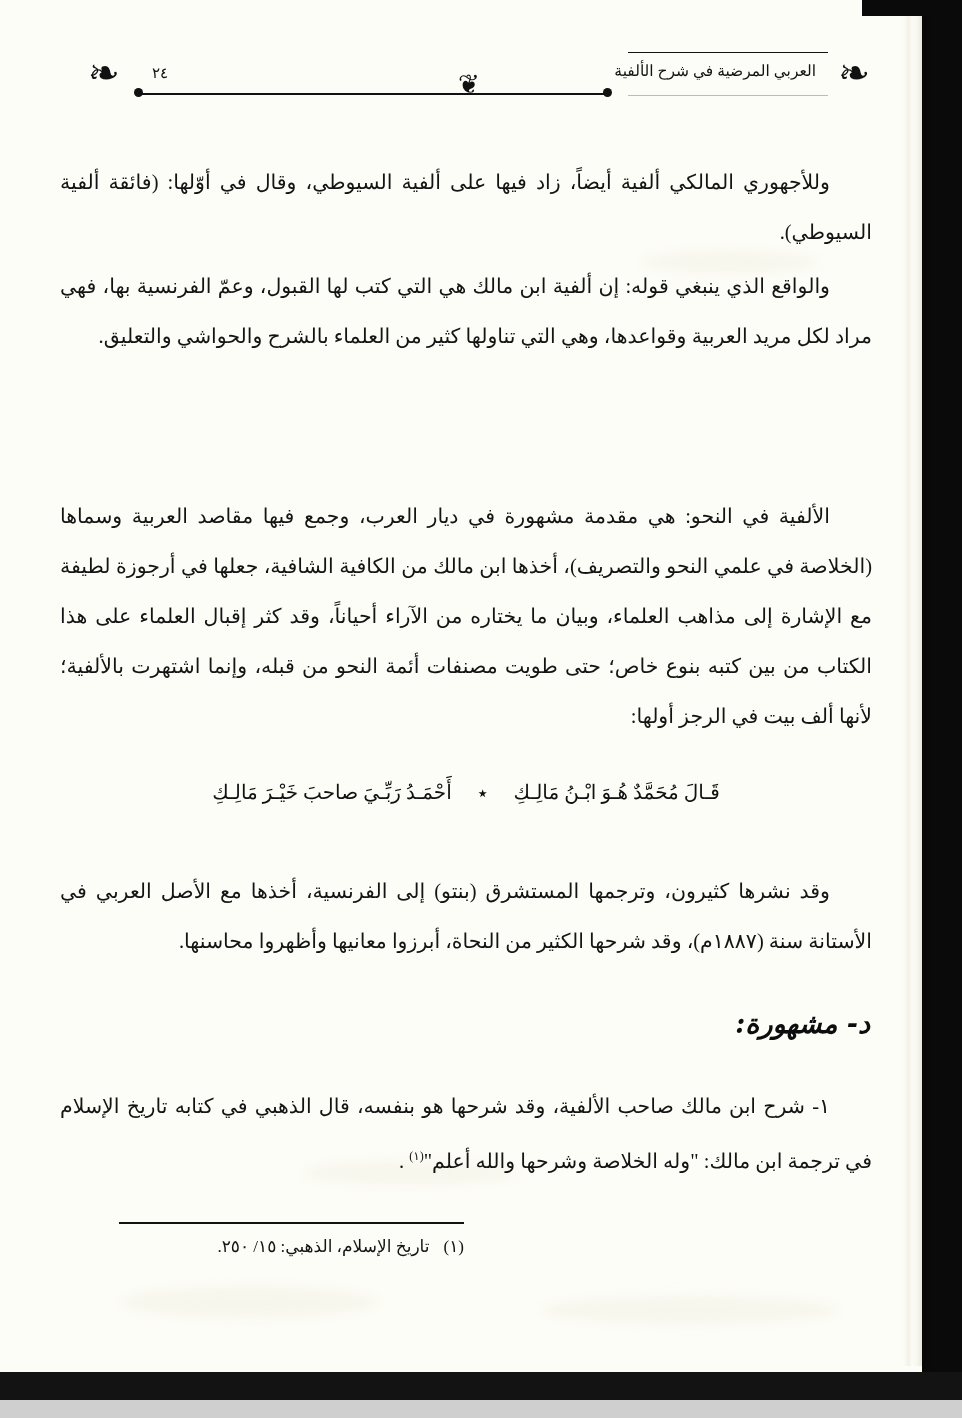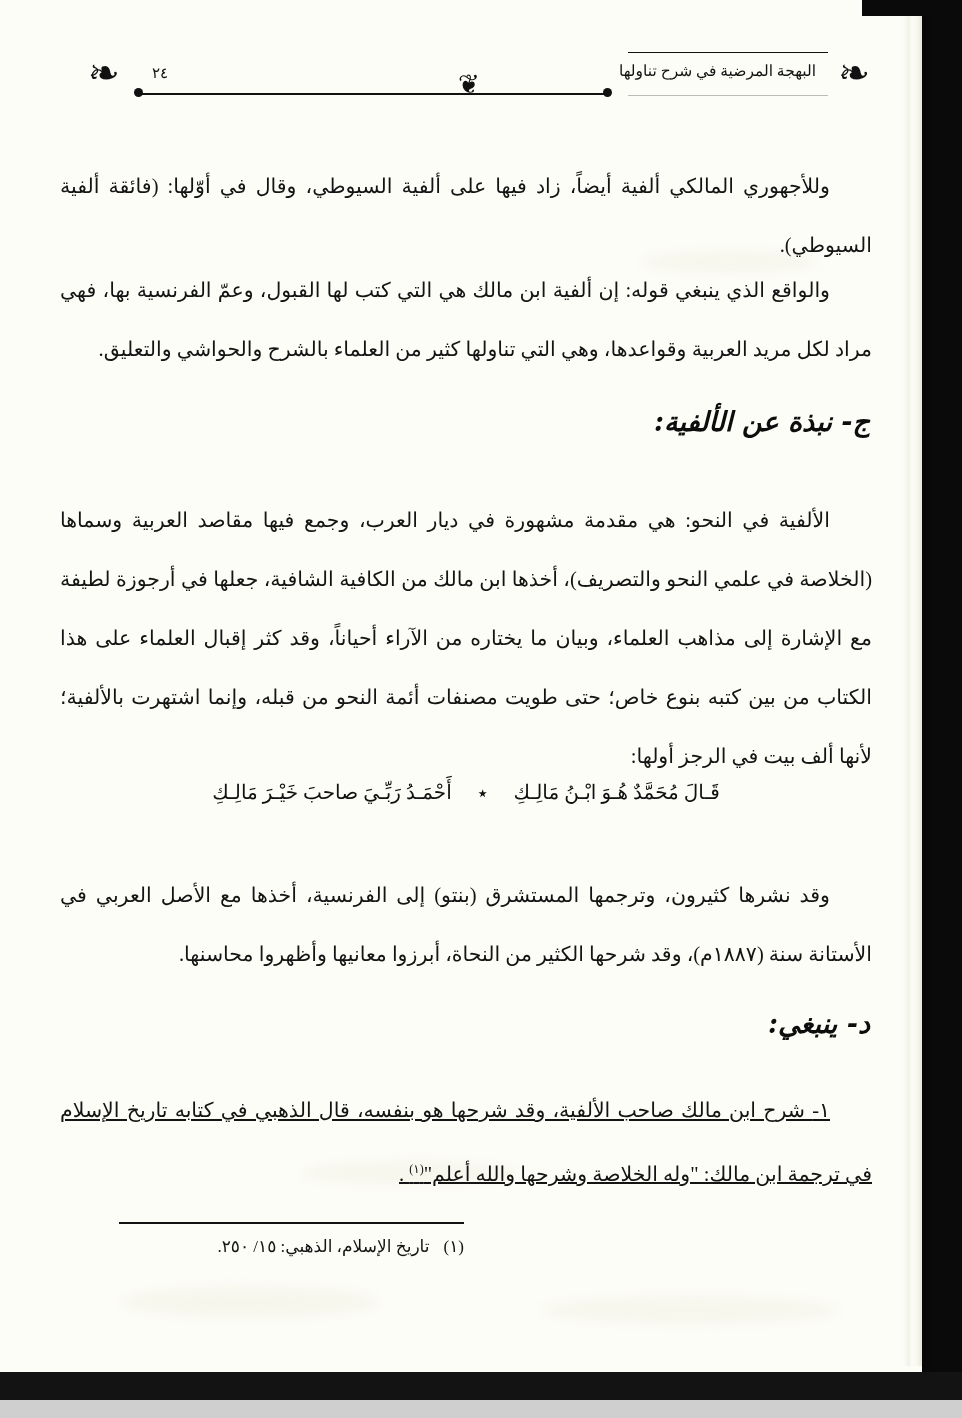--- a/index.html
+++ b/index.html
@@ -156,21 +156,21 @@
     color: #111;
   }
 
   
   .body-par {
     position: absolute;
     right: 0;
     width: 812px;
     font-family: "Liberation Serif", "DejaVu Serif", serif;
     font-size: 20.5px;
-    line-height: 59px;
+    line-height: 50px;
     color: #141414;
     text-align: justify;
     text-indent: 42px;
     direction: rtl;
   }
   .body-par b { font-weight: 400; }
 
   
   .section-heading {
     position: absolute;
@@ -244,52 +244,51 @@
   <div id="page-edge-sliver"></div>
 
   <div id="content">
 
     <div id="page-header">
 
       <span class="ornament" id="header-ornament-right">❧</span>
 
       <div id="header-title-box"></div>
 
-      <span id="header-title">البهجة المرضية في شرح تناولها</span>
+      <span id="header-title">العربي المرضية في شرح الألفية</span>
 
       <div id="header-rule-cap-right"></div>
       <div id="header-rule"></div>
       <div id="header-rule-cap-left"></div>
 
       <span class="ornament" id="header-rule-leaf">❦</span>
 
       <span id="page-number">٢٤</span>
 
       <span class="ornament" id="header-ornament-left">❧</span>
     </div>
 
     <p class="body-par" style="top:136px;">وللأجهوري المالكي ألفية أيضاً، زاد فيها على ألفية السيوطي، وقال في أوّلها: (فائقة ألفية السيوطي).</p>
 
     <p class="body-par" style="top:240px;">والواقع الذي ينبغي قوله: إن ألفية ابن مالك هي التي كتب لها القبول، وعمّ الفرنسية بها، فهي مراد لكل مريد العربية وقواعدها، وهي التي تناولها كثير من العلماء بالشرح والحواشي والتعليق.</p>
 
-    <div class="section-heading" style="right:2px; top:406px;">ج- نبذة عن الألفية:</div>
 
     <p class="body-par" style="top:470px;"><span>الألفية في النحو: هي مقدمة مشهورة في ديار العرب، وجمع فيها مقاصد العربية وسماها </span><b>(الخلاصة في علمي النحو والتصريف)</b><span>، أخذها ابن مالك من الكافية الشافية، جعلها في أرجوزة لطيفة مع الإشارة إلى مذاهب العلماء، وبيان ما يختاره من الآراء أحياناً، وقد كثر إقبال العلماء على هذا الكتاب من بين كتبه بنوع خاص؛ حتى طويت مصنفات أئمة النحو من قبله، وإنما اشتهرت بالألفية؛ لأنها ألف بيت في الرجز أولها:</span></p>
 
     <div id="verse-line">
       <span class="hemistich">قَـالَ مُحَمَّدٌ هُـوَ ابْـنُ مَالِـكِ</span>
       <span id="verse-separator">٭</span>
       <span class="hemistich">أَحْمَـدُ رَبِّـيَ صاحبَ خَيْـرَ مَالِـكِ</span>
     </div>
 
     <p class="body-par" style="top:845px;">وقد نشرها كثيرون، وترجمها المستشرق (بنتو) إلى الفرنسية، أخذها مع الأصل العربي في الأستانة سنة (١٨٨٧م)، وقد شرحها الكثير من النحاة، أبرزوا معانيها وأظهروا محاسنها.</p>
 
-    <div class="section-heading" style="right:2px; top:1008px;">د- ينبغي:</div>
-
-    <p class="body-par" style="top:1060px;text-decoration:underline;"><span>١-</span><span> شرح ابن مالك صاحب الألفية، وقد شرحها هو بنفسه، قال الذهبي في كتابه تاريخ الإسلام في ترجمة ابن مالك: "وله الخلاصة وشرحها والله أعلم"</span><sup class="fn-ref">(١)</sup><span> .</span></p>
+    <div class="section-heading" style="right:2px; top:1008px;">د- مشهورة:</div>
+
+    <p class="body-par" style="top:1060px;"><span>١-</span><span> شرح ابن مالك صاحب الألفية، وقد شرحها هو بنفسه، قال الذهبي في كتابه تاريخ الإسلام في ترجمة ابن مالك: "وله الخلاصة وشرحها والله أعلم"</span><sup class="fn-ref">(١)</sup><span> .</span></p>
 
     <div id="footnote-rule"></div>
     <div id="footnote-text">
       <span id="footnote-marker">(١)</span><span>تاريخ الإسلام، الذهبي: ١٥/ ٢٥٠.</span>
     </div>
 
   </div>
 </div>
 
 <div id="page-top-notch"></div>

